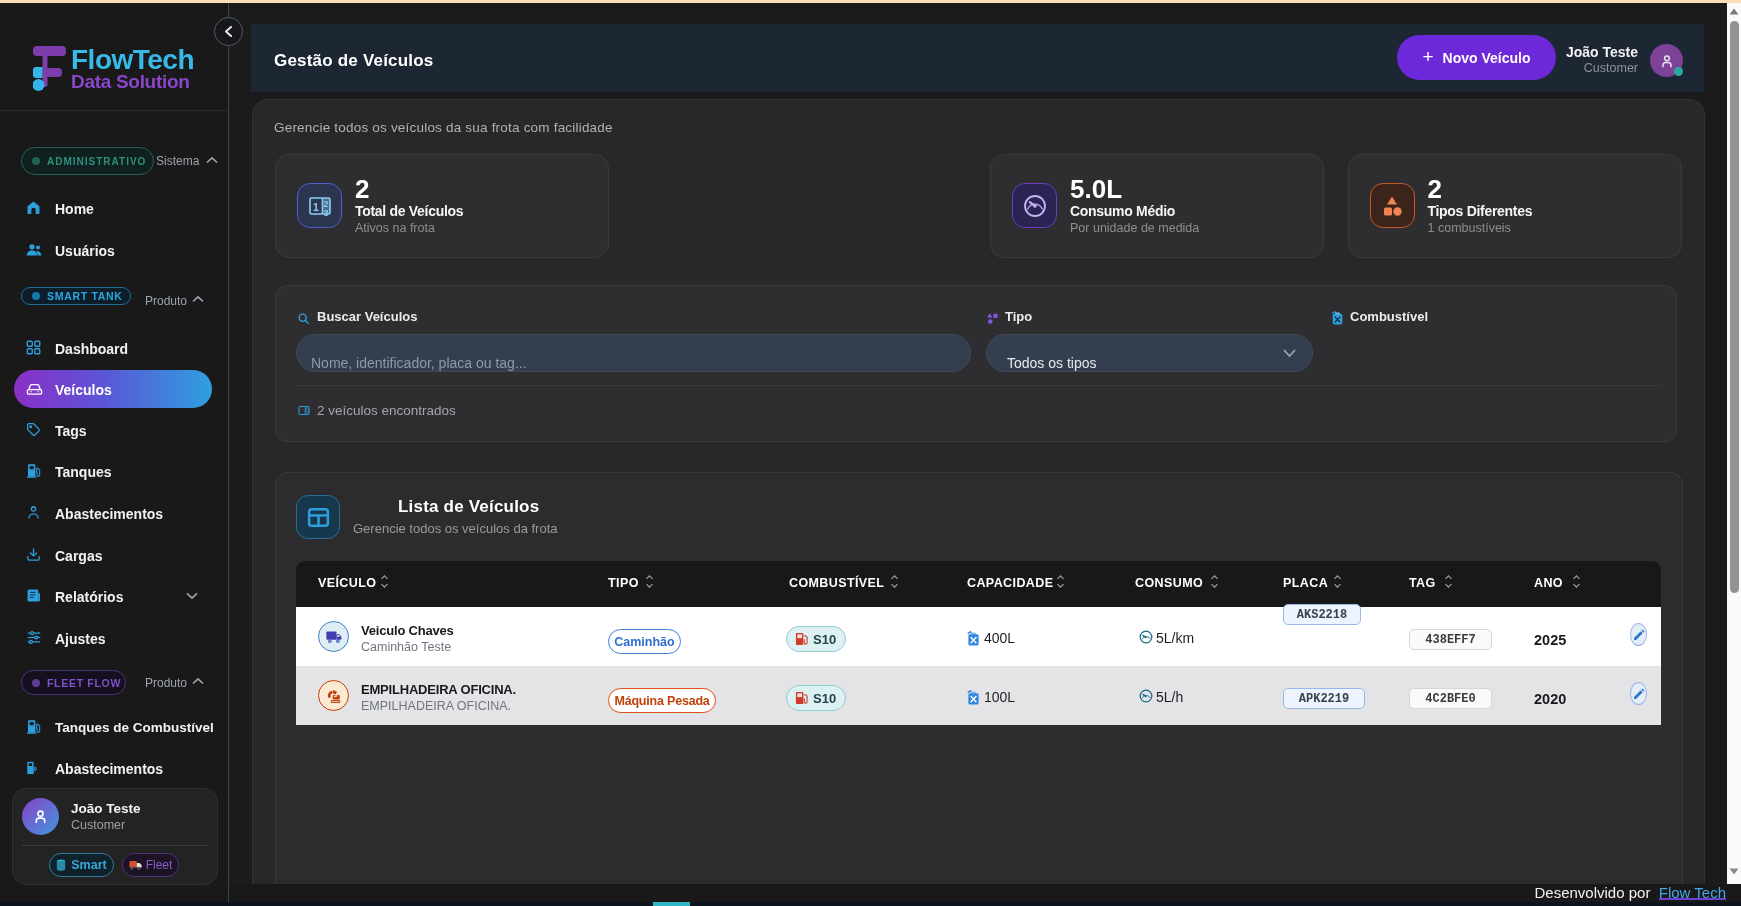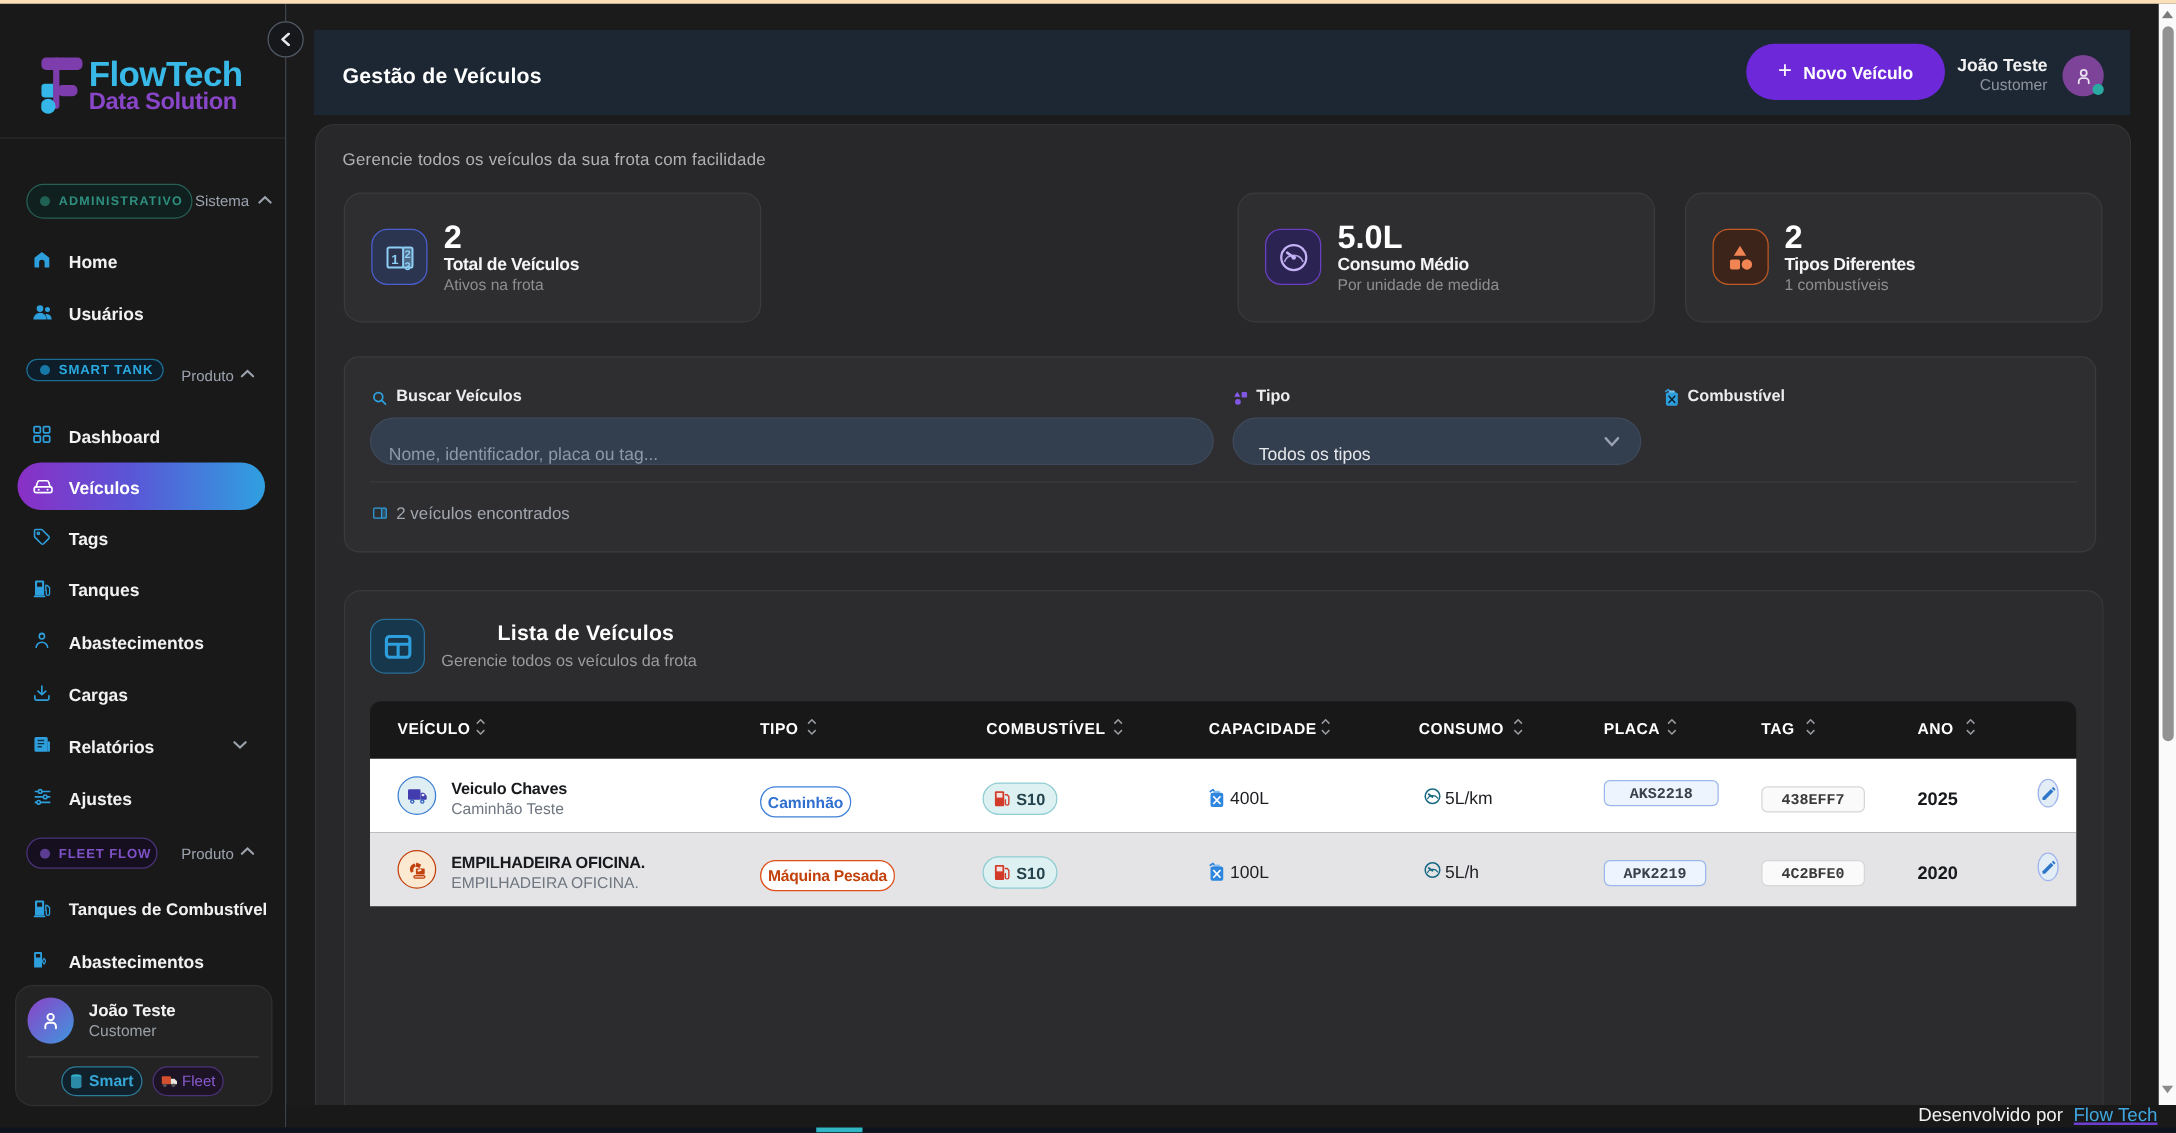--- a/index.html
+++ b/index.html
@@ -376,21 +376,21 @@
       <rect x="1.4" y="3.2" width="10.2" height="11.3" rx="1.6" fill="#2e86de"></rect>
       <path d="M3.6 6 L9.4 12.2 M9.4 6 L3.6 12.2" stroke="#fff" stroke-width="1.4"></path>
     </svg>
   <div class="cval" style="left:984px;top:630px">400L</div>
   <svg class="abs" style="left:1139px;top:630px" width="14" height="14" viewBox="0 0 24 24" fill="none" stroke="#176a80" stroke-width="2.1">
       <circle cx="12" cy="12" r="10"></circle>
       <path d="M12 13 L6.8 9.2" stroke-width="2.4" stroke-linecap="round"></path>
       <path d="M5 16 a8 8 0 0 1 14.5 -0.5" stroke-width="1.5"></path>
     </svg>
   <div class="cval" style="left:1156px;top:630px">5L/km</div>
-  <div class="codebox" style="left:1283px;top:624px;width:92px;background:#eef4fe;border:1px solid #9ab8e8;color:#39414d">AKS2218</div>
+  <div class="codebox" style="left:1283px;top:604px;width:78px;background:#eef4fe;border:1px solid #9ab8e8;color:#39414d">AKS2218</div>
   <div class="codebox" style="left:1409px;top:629px;width:83px;background:#fafafa;border:1px solid #d6d6d8;color:#3a3a3c">438EFF7</div>
   <div class="ano" style="left:1534px;top:632px">2025</div>
   <div class="editc" style="left:1630px;top:623px">
     <svg width="12" height="12" viewBox="0 0 24 24" fill="#2e77c8">
         <path d="M2 18 V22 h4 L19.5 8.5 l-4 -4 z"></path>
         <path d="M16.8 3.2 l4 4 l1.3 -1.3 a1.4 1.4 0 0 0 0 -2 l-2 -2 a1.4 1.4 0 0 0 -2 0 z"></path>
       </svg>
   </div>
 
   <div class="avcirc" style="left:318px;top:680px;border:1.5px solid #c2410c;background:#fbe9d2">

